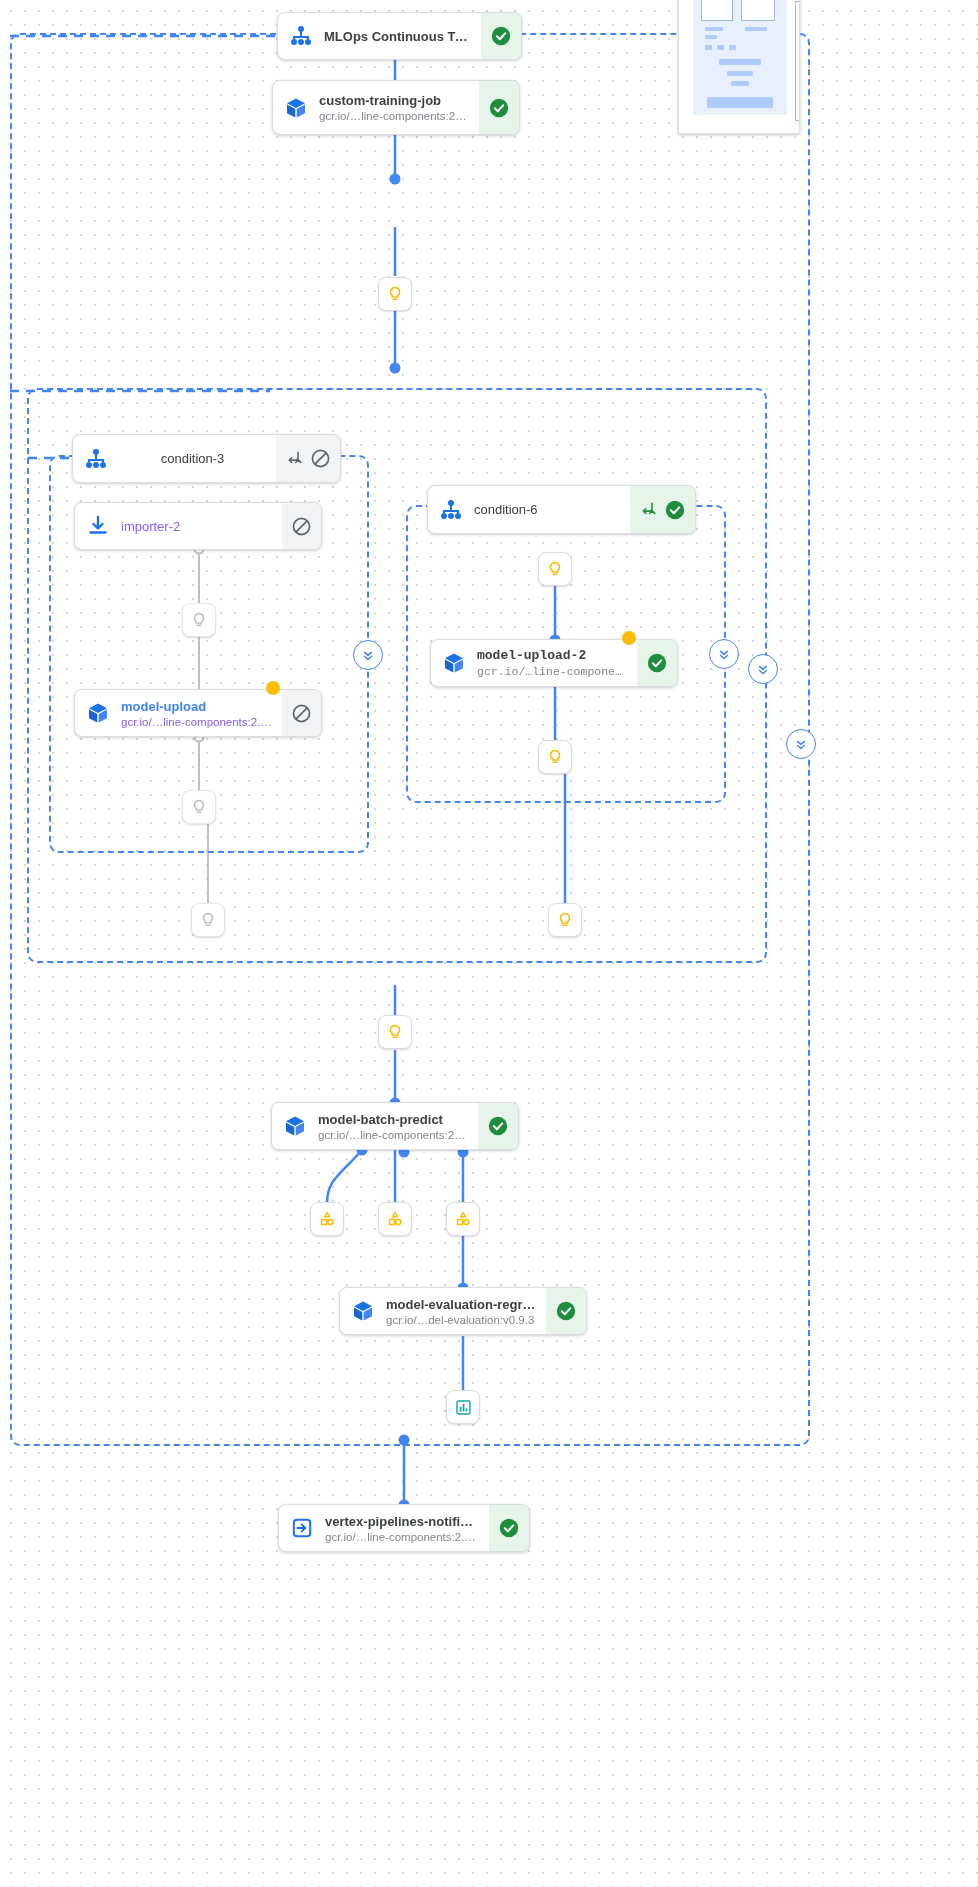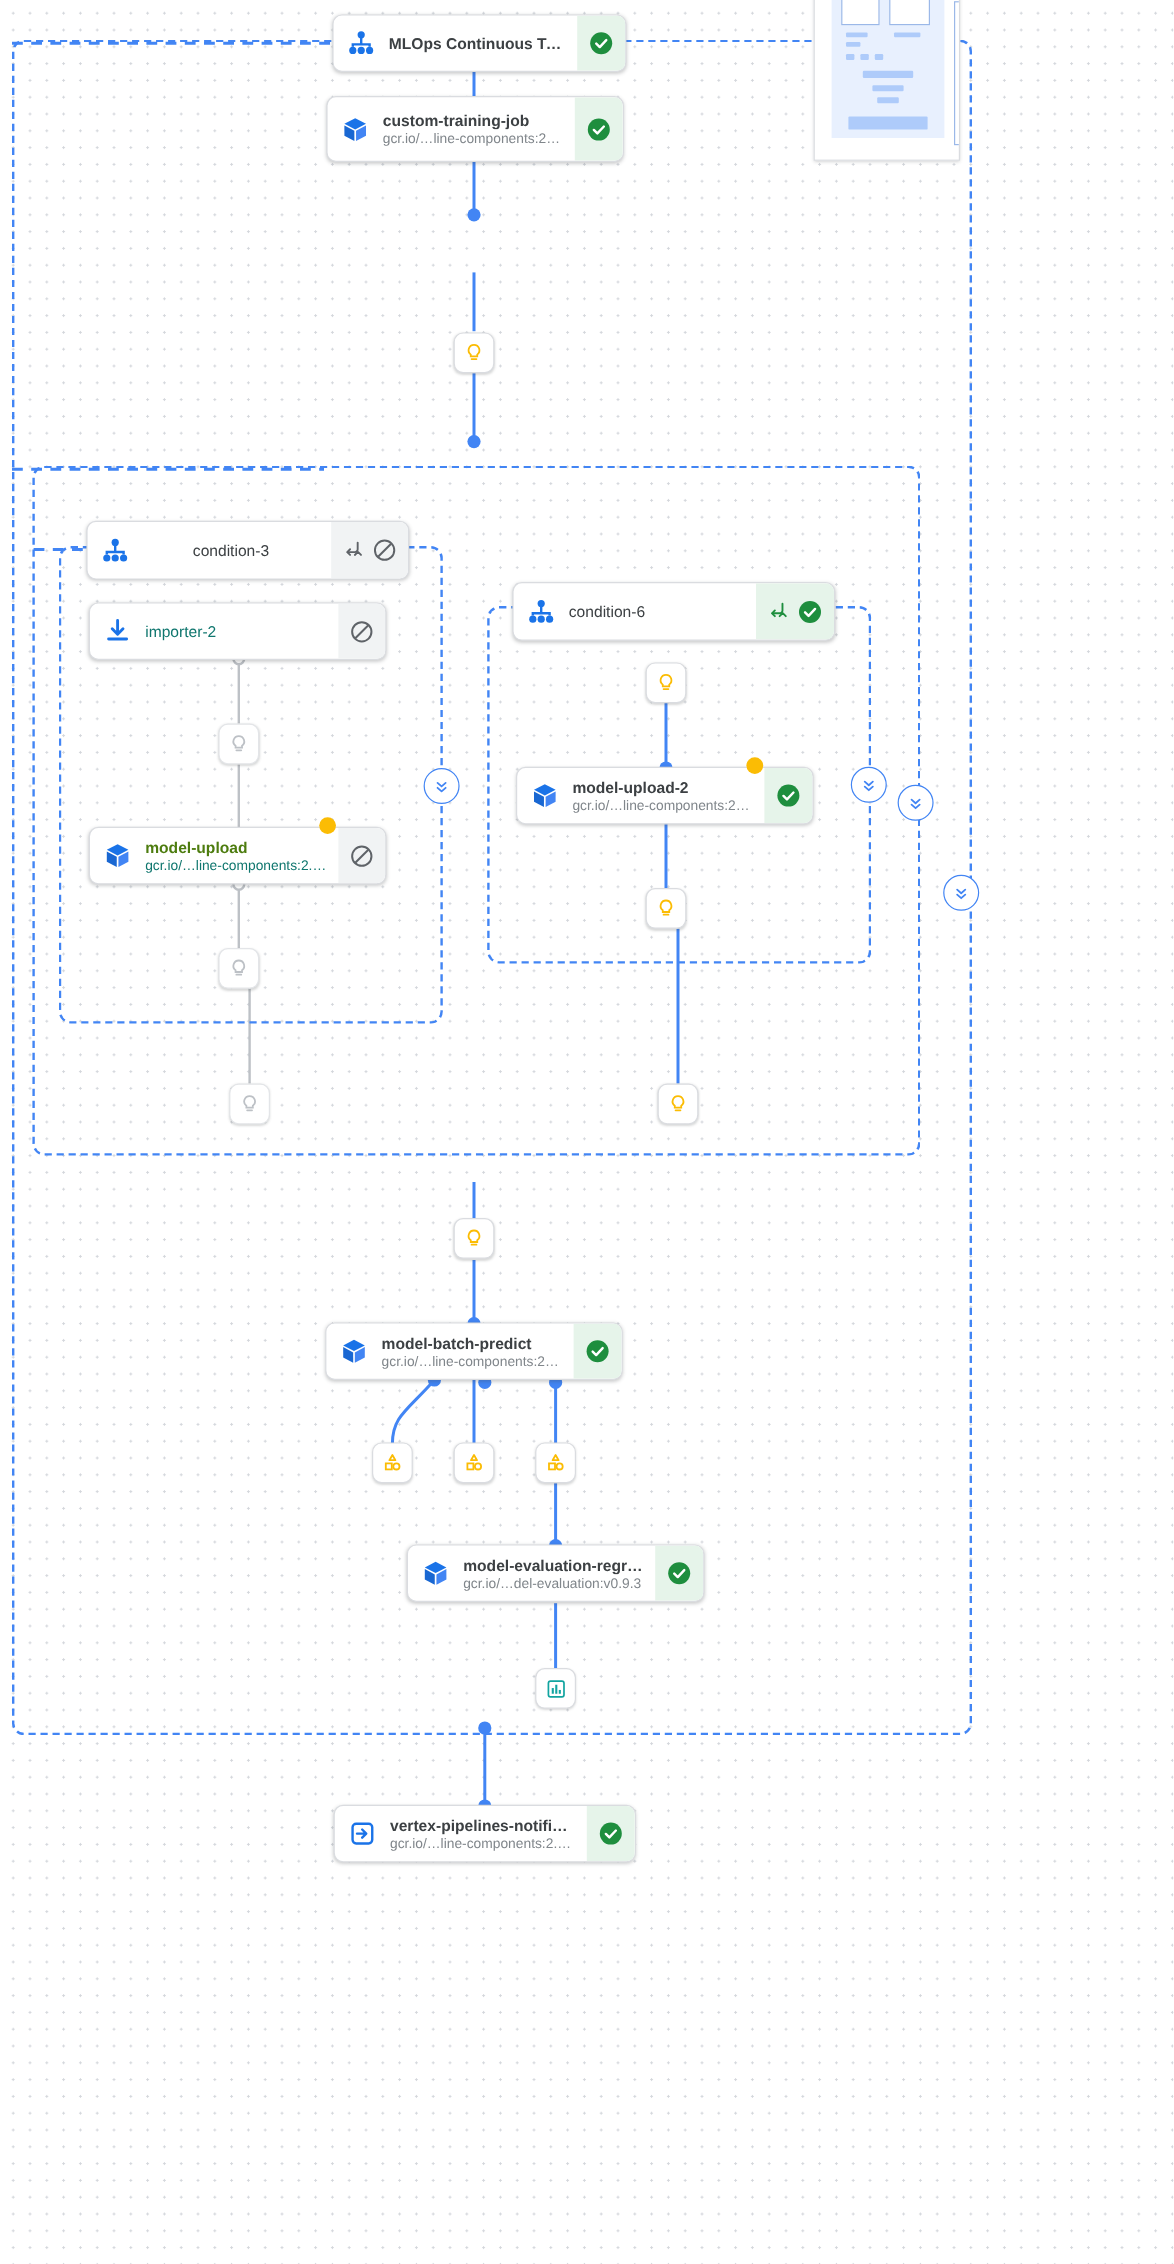--- a/index.html
+++ b/index.html
@@ -62,21 +62,21 @@
     white-space:nowrap; overflow:hidden; text-overflow:ellipsis;
   }
   .node .badge-cell {
     flex:0 0 auto;
     display:flex; align-items:center; justify-content:center;
     gap:6px;
     padding:0 9px;
   }
   .node .badge-cell.success { background:#e6f4ea; }
   .node .badge-cell.neutral { background:#f1f3f4; }
-  .node.dim .title, .node.dim .subtitle { color:#0f766e; }
+  .node.dim .title, .node.dim .subtitle { color:#8b5cf6; }
 
   
   .mini {
     position:absolute;
     width:34px; height:34px;
     background:#ffffff;
     border:1px solid #dadce0;
     border-radius:8px;
     display:flex; align-items:center; justify-content:center;
     box-shadow:0 1px 2px rgba(60,64,67,.2);
@@ -309,21 +309,21 @@
 
     <div class="node dim" style="left:74px; top:689px; width:248px; height:48px;">
       <div class="icon-cell">
         <svg class="ic" width="24" height="24" viewBox="0 0 24 24">
           <path d="M12 2.5 L21 7.2 L12 11.9 L3 7.2 Z" fill="#1a73e8"></path>
           <path d="M3 8.6 L11.3 13 L11.3 21.6 L3 17.2 Z" fill="#1967d2"></path>
           <path d="M21 8.6 L12.7 13 L12.7 21.6 L21 17.2 Z" fill="#4285f4"></path>
         </svg>
       </div>
       <div class="body">
-        <div class="title" style="color:#4d7c0f">model-upload</div>
+        <div class="title" style="color:#3b82f6">model-upload</div>
         <div class="subtitle">gcr.io/…line-components:2.6.0</div>
       </div>
       <div class="badge-cell neutral">
         <svg class="ic" width="21" height="21" viewBox="0 0 24 24">
           <circle cx="12" cy="12" r="9.2" fill="none" stroke="#5f6368" stroke-width="1.9"></circle>
           <line x1="5.8" y1="18.2" x2="18.2" y2="5.8" stroke="#5f6368" stroke-width="1.9"></line>
         </svg>
       </div>
     </div>
     <div class="dot-warn" style="left:266px; top:681px;"></div>
@@ -366,21 +366,21 @@
         <path d="M9.3 19 h5.4" stroke="#fbbc04" stroke-width="2" stroke-linecap="round"></path>
       </svg>
     </div>
     <div class="mini" style="left:548px; top:903px;">
       <svg class="ic" width="18" height="18" viewBox="0 0 24 24">
         <path d="M12 3.2 a6 6 0 0 0 -3.6 10.8 v2 h7.2 v-2 A6 6 0 0 0 12 3.2 z" fill="none" stroke="#fbbc04" stroke-width="2"></path>
         <path d="M9.3 19 h5.4" stroke="#fbbc04" stroke-width="2" stroke-linecap="round"></path>
       </svg>
     </div>
 
-    <div class="node" style="left:430px; top:639px; width:248px; height:48px;">
+    <div class="node" style="left:430px; top:639px; width:248px; height:48px;font-family:Liberation Mono, monospace;">
       <div class="icon-cell">
         <svg class="ic" width="24" height="24" viewBox="0 0 24 24">
           <path d="M12 2.5 L21 7.2 L12 11.9 L3 7.2 Z" fill="#1a73e8"></path>
           <path d="M3 8.6 L11.3 13 L11.3 21.6 L3 17.2 Z" fill="#1967d2"></path>
           <path d="M21 8.6 L12.7 13 L12.7 21.6 L21 17.2 Z" fill="#4285f4"></path>
         </svg>
       </div>
       <div class="body">
         <div class="title">model-upload-2</div>
         <div class="subtitle">gcr.io/…line-components:2.6.0</div>

